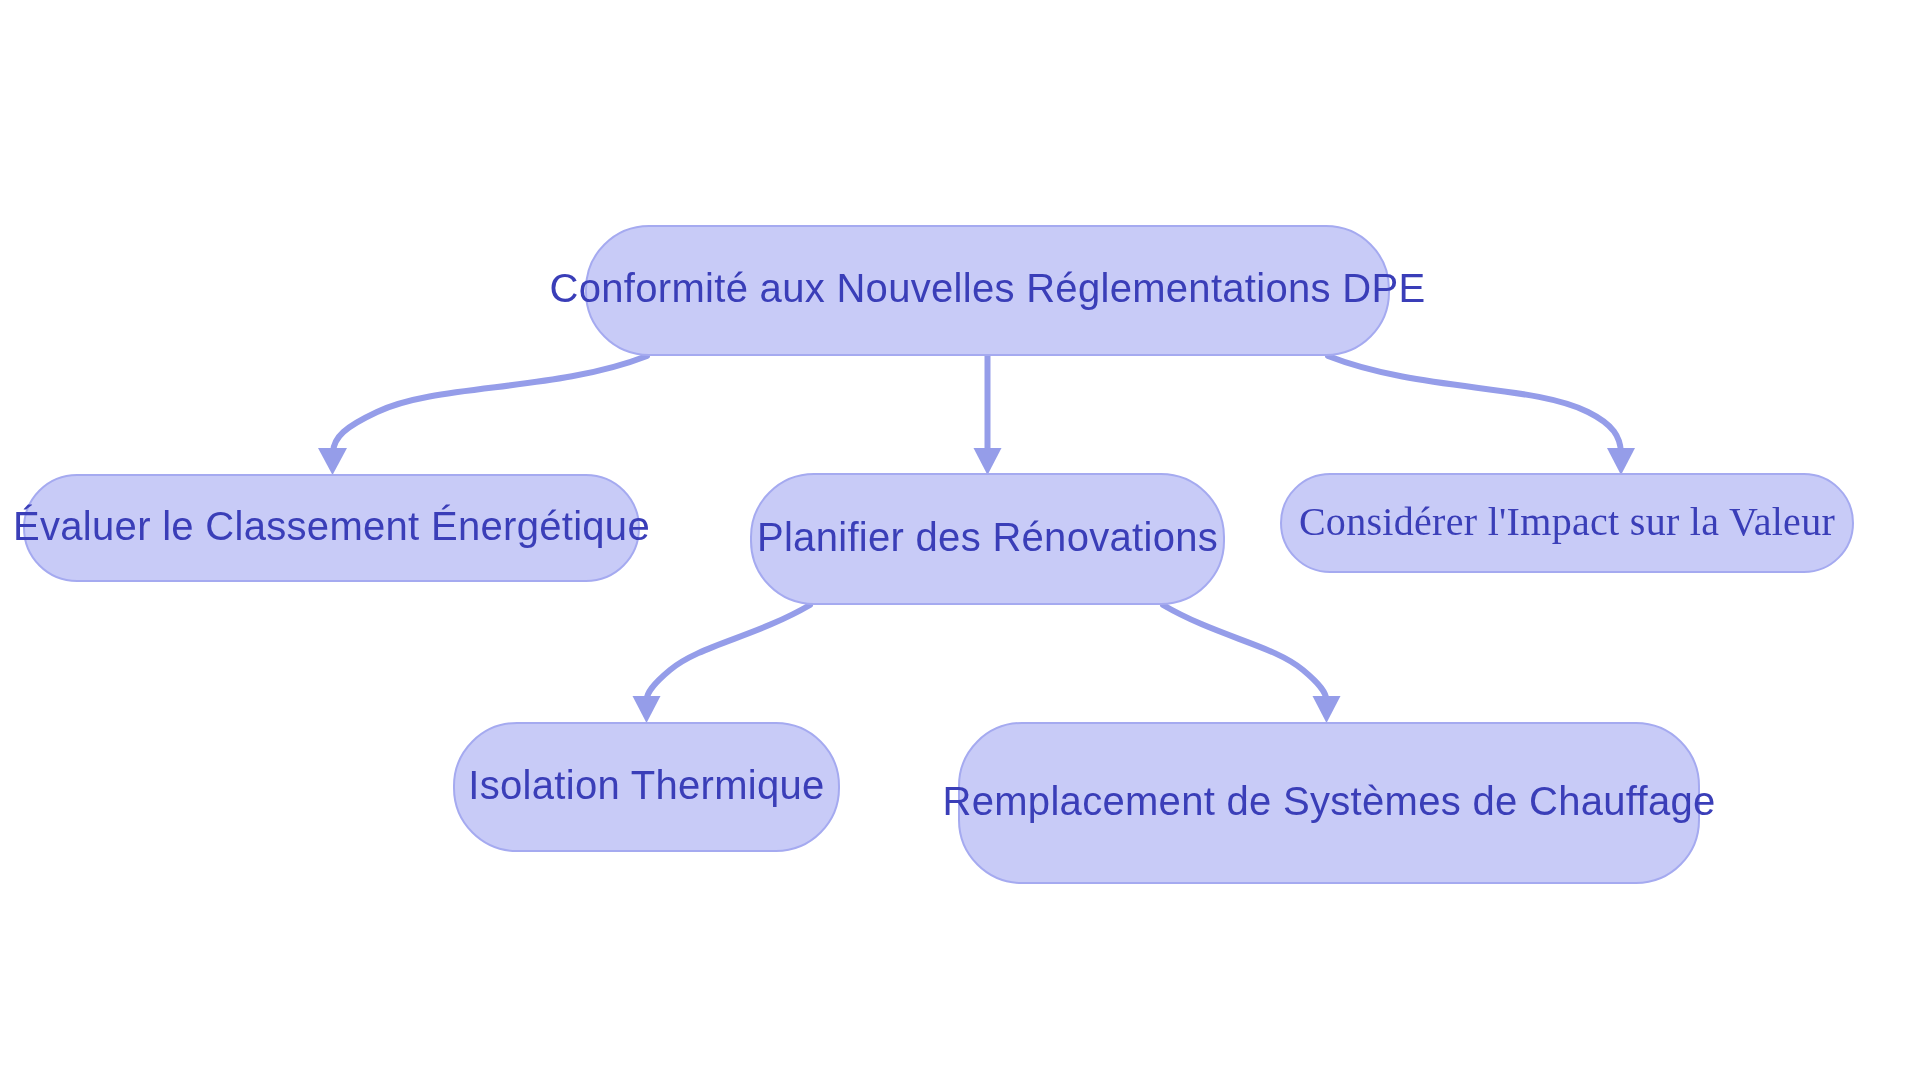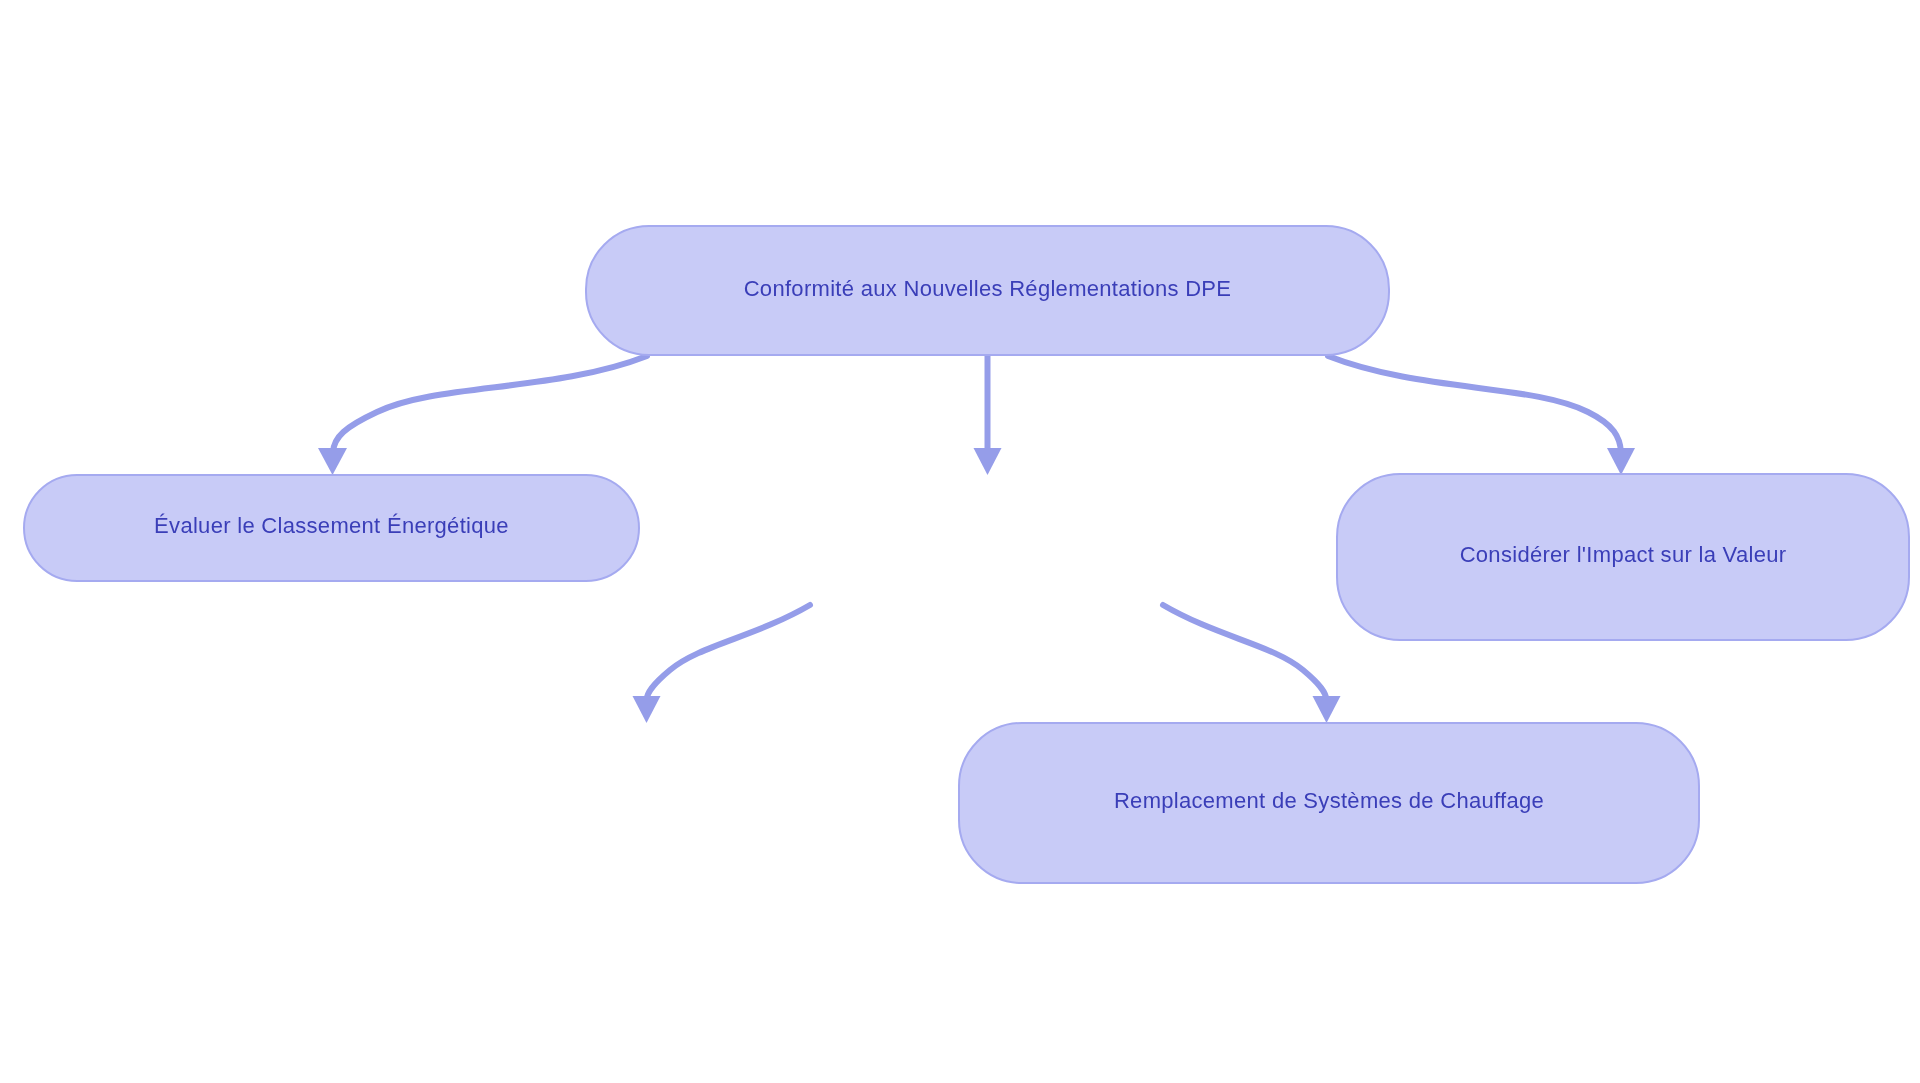--- a/index.html
+++ b/index.html
@@ -49,21 +49,21 @@
     box-sizing: border-box;
     background: var(--node-fill);
     border: 2px solid var(--node-border);
     border-radius: 64px;
     display: flex;
     align-items: center;
     justify-content: center;
   }
   .node-label {
     color: var(--text);
-    font-size: 22px;
+    font-size: 40px;
     letter-spacing: 0.3px;
     white-space: nowrap;
     text-align: center;
     
     transform: translateY(-2px);
   }
 </style>
 </head>
 <body>
 
@@ -98,23 +98,29 @@
   </svg>
 
   <div class="node" style="left:585px; top:225px; width:805px; height:131px;">
     <span class="node-label">Conformité aux Nouvelles Réglementations DPE</span>
   </div>
 
   <div class="node" style="left:23px; top:474px; width:617px; height:108px;">
     <span class="node-label">Évaluer le Classement Énergétique</span>
   </div>
 
+  <div class="node" style="left:750px; top:473px; width:475px; height:132px;">
+    <span class="node-label">Planifier des Rénovations</span>
+  </div>
 
-  <div class="node" style="left:1336px; top:473px; width:574px; height:168px;">
+  <div class="node" style="left:1280px; top:473px; width:574px; height:100px;font-family:Liberation Serif, serif;">
     <span class="node-label">Considérer l'Impact sur la Valeur</span>
   </div>
 
+  <div class="node" style="left:453px; top:722px; width:387px; height:130px;">
+    <span class="node-label">Isolation Thermique</span>
+  </div>
 
   <div class="node" style="left:958px; top:722px; width:742px; height:162px;">
     <span class="node-label">Remplacement de Systèmes de Chauffage</span>
   </div>
 
 </div>
 
 </body></html>

